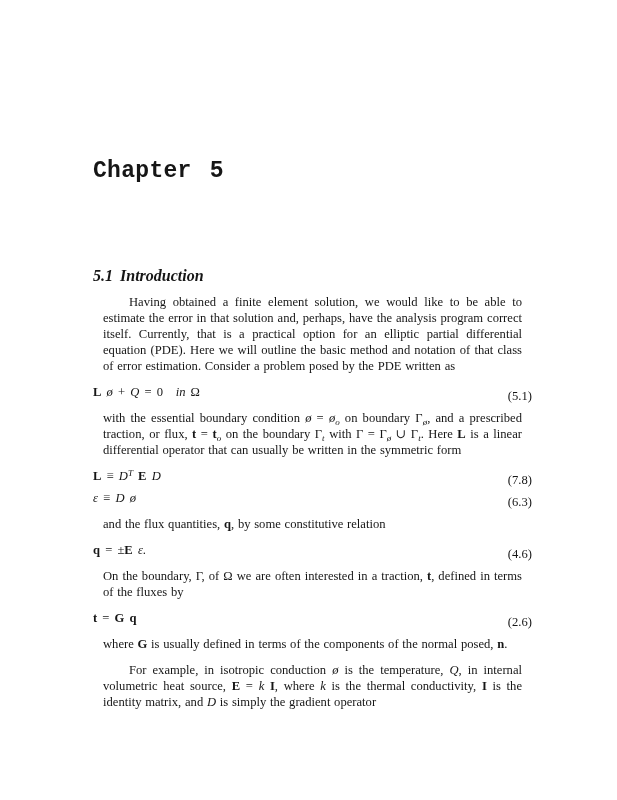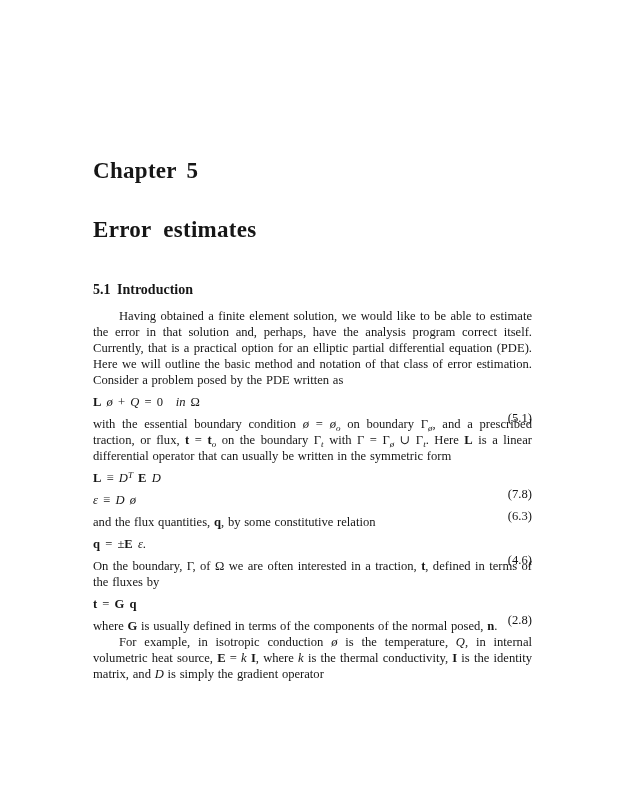--- a/index.html
+++ b/index.html
@@ -14,73 +14,75 @@
     box-sizing: border-box;
     padding: 159px 85px 0 93px; 
   }
   .chapter-label {
     font-size: 23px;
     font-weight: bold;
     word-spacing: 4px;
     letter-spacing: 0.3px;
     margin: 0;
     line-height: 24px;
+    font-family: Liberation Mono, monospace;
   }
   .book-title {
     font-size: 23px;
     font-weight: bold;
     word-spacing: 6px;
     letter-spacing: 0.3px;
     margin: 32px 0 0 0;
     line-height: 30px;
   }
   .section-heading {
-    font-size: 14px;
+    font-size: 16px;
     font-weight: bold;
     word-spacing: 3px;
-    margin: 37px 0 0 0;
+    margin: 23px 0 0 0;
     line-height: 16px;
+    font-style: italic;
   }
   .para {
     font-size: 12.6px;
     line-height: 16px;
     text-align: justify;
-    margin: 0;
+    margin: 10px;
     word-spacing: 0.6px;
   }
   .para.indent { text-indent: 26px; }
   .para.after-heading { margin-top: 10px; }
   .equation {
     position: relative;
     font-size: 12.6px;
     line-height: 16px;
     text-align: left;
     margin: 6px 0;
     word-spacing: 2px;
   }
   .eq-number {
     position: absolute;
-    right: 0; top: 16px;
+    right: 0; top: 4px;
     word-spacing: 0;
   }
   .b  { font-weight: bold; }
   .i  { font-style: italic; }
   sub.r, sup.r { font-size: 9px; line-height: 0; }
   sub.r { vertical-align: -2.5px; }
   sup.r { vertical-align: 4px; }
 </style>
 </head>
 <body>
 
 <div class="page-content">
 
   <h1 class="chapter-label">Chapter 5</h1>
 
   <h2 class="book-title">
-    <span>Error estimates</span><br>
+    <br>
   </h2>
 
   <h3 class="section-heading">5.1  Introduction</h3>
 
   <p class="para indent after-heading"><span>Having obtained a finite element solution, we would like to be able to estimate the error in that solution and, perhaps, have the analysis program correct itself. Currently, that is a practical option for an elliptic partial differential equation (PDE). Here we will outline the basic method and notation of that class of error estimation. Consider a problem posed by the PDE written as</span></p>
 
   <div class="equation">
     <span><span class="b">L</span><span> </span><span class="i">ø</span><span> + </span><span class="i">Q</span><span> = 0</span><span> </span><span class="i">in</span><span> Ω</span></span>
     <span class="eq-number">(5.1)</span>
   </div>
@@ -102,20 +104,20 @@
 
   <div class="equation">
     <span><span class="b">q</span><span> = ±</span><span class="b">E</span><span> </span><span class="i">ε</span><span>.</span></span>
     <span class="eq-number">(4.6)</span>
   </div>
 
   <p class="para"><span>On the boundary, Γ, of Ω we are often interested in a traction, </span><span class="b">t</span><span>, defined in terms of the fluxes by</span></p>
 
   <div class="equation">
     <span><span class="b">t</span><span> = </span><span class="b">G</span><span> </span><span class="b">q</span></span>
-    <span class="eq-number">(2.8)</span>
+    <span class="eq-number">(2.6)</span>
   </div>
 
   <p class="para"><span>where </span><span class="b">G</span><span> is usually defined in terms of the components of the normal posed, </span><span class="b">n</span><span>.</span></p>
 
   <p class="para indent"><span>For example, in isotropic conduction </span><span class="i">ø</span><span> is the temperature, </span><span class="i">Q</span><span>, in internal volumetric heat source, </span><span class="b">E</span><span> = </span><span class="i">k</span><span> </span><span class="b">I</span><span>, where </span><span class="i">k</span><span> is the thermal conductivity, </span><span class="b">I</span><span> is the identity matrix, and </span><span class="i">D</span><span> is simply the gradient operator</span></p>
 
 </div>
 
 </body></html>

